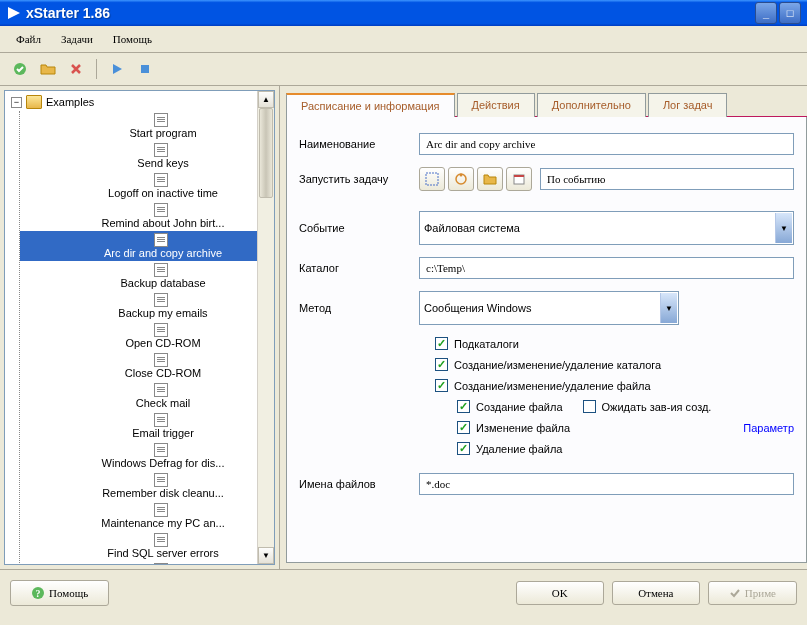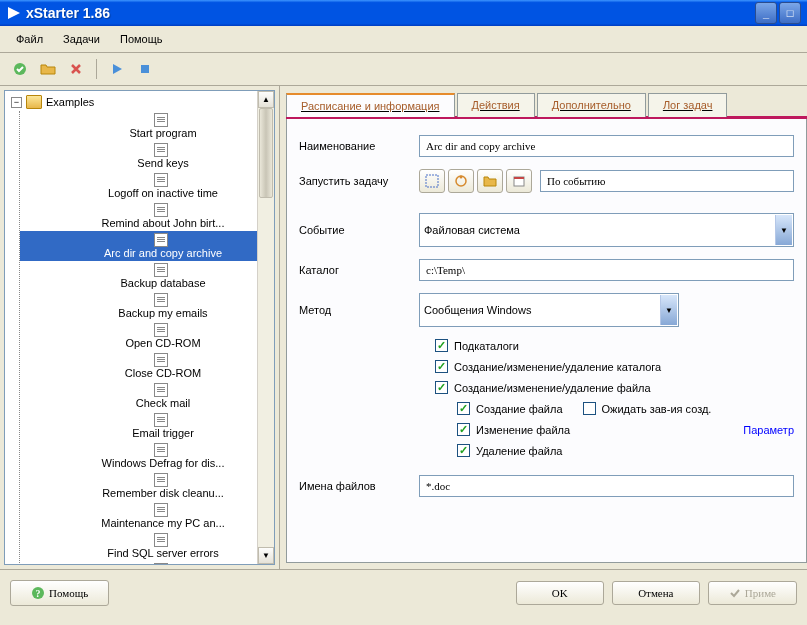--- a/index.html
+++ b/index.html
@@ -3,21 +3,21 @@
 <meta charset="utf-8">
 <style>
 * { box-sizing: border-box; margin: 0; padding: 0; }
 body { font-family: Tahoma, sans-serif; font-size: 11px; background: #ece9d8; width: 807px; height: 625px; overflow: hidden; }
 
 .titlebar { background: linear-gradient(to bottom, #3d95ff 0%, #0054e3 10%, #0054e3 90%, #003dc0 100%); height: 26px; display: flex; align-items: center; padding: 0 6px; color: white; }
 .titlebar-icon { width: 16px; height: 16px; margin-right: 4px; }
 .titlebar-title { font-size: 14px; font-weight: bold; text-shadow: 1px 1px 1px rgba(0,0,0,0.3); flex: 1; }
 .titlebar-btn { width: 22px; height: 22px; background: linear-gradient(to bottom, #7ba7e8, #3d6dc5); border: 1px solid #2a4d8f; border-radius: 3px; margin-left: 2px; display: flex; align-items: center; justify-content: center; color: white; font-weight: bold; }
 
-.menubar { background: #ece9d8; padding: 4px 8px; display: flex; gap: 4px; border-bottom: 1px solid #aca899; }
+.menubar { background: #ece9d8; padding: 4px 8px; display: flex; gap: 4px; border-bottom: 1px solid #aca899; font-family: Liberation Serif, serif; }
 .menubar-item { padding: 3px 8px; color: #000; cursor: default; }
 
 .toolbar { background: #ece9d8; padding: 4px 8px; display: flex; align-items: center; gap: 4px; border-bottom: 1px solid #aca899; }
 .toolbar-btn { width: 24px; height: 24px; display: flex; align-items: center; justify-content: center; cursor: pointer; }
 .toolbar-sep { width: 1px; height: 20px; background: #aca899; margin: 0 4px; }
 
 .body-area { display: flex; height: 483px; }
 
 .left-panel { width: 280px; background: #ece9d8; border-right: 1px solid #aca899; display: flex; flex-direction: column; padding: 4px; }
 .left-header { padding: 4px 6px; font-size: 11px; color: #000; background: #ece9d8; }
@@ -29,21 +29,21 @@
 .tree-item { display: flex; align-items: center; padding: 2px 4px 2px 38px; cursor: default; flex-direction: column; }
 .tree-item.selected { background: #316ac5; color: white; }
 .tree-dotline { border-left: 1px dotted #888; margin-left: 12px; }
 .tree-file-icon { width: 14px; height: 14px; background: #fff; border: 1px solid #888; margin-right: 4px; flex-shrink: 0; position: relative; }
 .tree-file-icon::after { content: ''; position: absolute; top: 3px; left: 2px; right: 2px; height: 1px; background: #888; box-shadow: 0 2px 0 #888, 0 4px 0 #888; }
 .tree-scrollbar { position: absolute; right: 0; top: 0; bottom: 0; width: 17px; background: #f1efe2; border-left: 1px solid #d4d0c8; }
 .scroll-arrow { height: 17px; background: linear-gradient(to bottom, #fdfdfc, #e5e2d8); border: 1px solid #c0bcae; display: flex; align-items: center; justify-content: center; font-size: 8px; }
 .scroll-thumb { position: absolute; top: 17px; left: 1px; right: 1px; height: 90px; background: linear-gradient(to right, #eae7d9, #c9c5b6, #eae7d9); border: 1px solid #c0bcae; border-radius: 2px; }
 
 .right-panel { flex: 1; background: #ece9d8; padding: 6px 0 6px 6px; display: flex; flex-direction: column; }
-.tabs { display: flex; border-bottom: 3px solid #be185d; text-decoration: underline; }
+.tabs { display: flex; border-bottom: 1px solid #be185d; }
 .tab { padding: 5px 14px; background: #f5f4ea; border: 1px solid #919b9c; border-bottom: none; margin-right: 2px; color: #a65c29; cursor: pointer; position: relative; top: 1px; }
 .tab.active { background: #fcfcfe; border-top: 2px solid #e68b2c; font-weight: normal; z-index: 2; }
 .tab-content { background: #fcfcfe; border: 1px solid #919b9c; border-top: none; flex: 1; padding: 16px 12px; }
 
 .form-row { display: flex; align-items: center; margin-bottom: 12px; }
 .form-label { width: 120px; color: #000; }
 .form-input { flex: 1; padding: 3px 6px; border: 1px solid #7f9db9; background: white; font-family: Tahoma; font-size: 11px; height: 22px; }
 .form-select { flex: 1; height: 34px; border: 1px solid #7f9db9; background: white; display: flex; align-items: center; padding: 0 4px; position: relative; }
 .select-arrow { position: absolute; right: 1px; top: 1px; bottom: 1px; width: 17px; background: linear-gradient(to bottom, #d7e6fa, #87a8d6); display: flex; align-items: center; justify-content: center; font-size: 8px; border-left: 1px solid #b4c7e7; }
 

